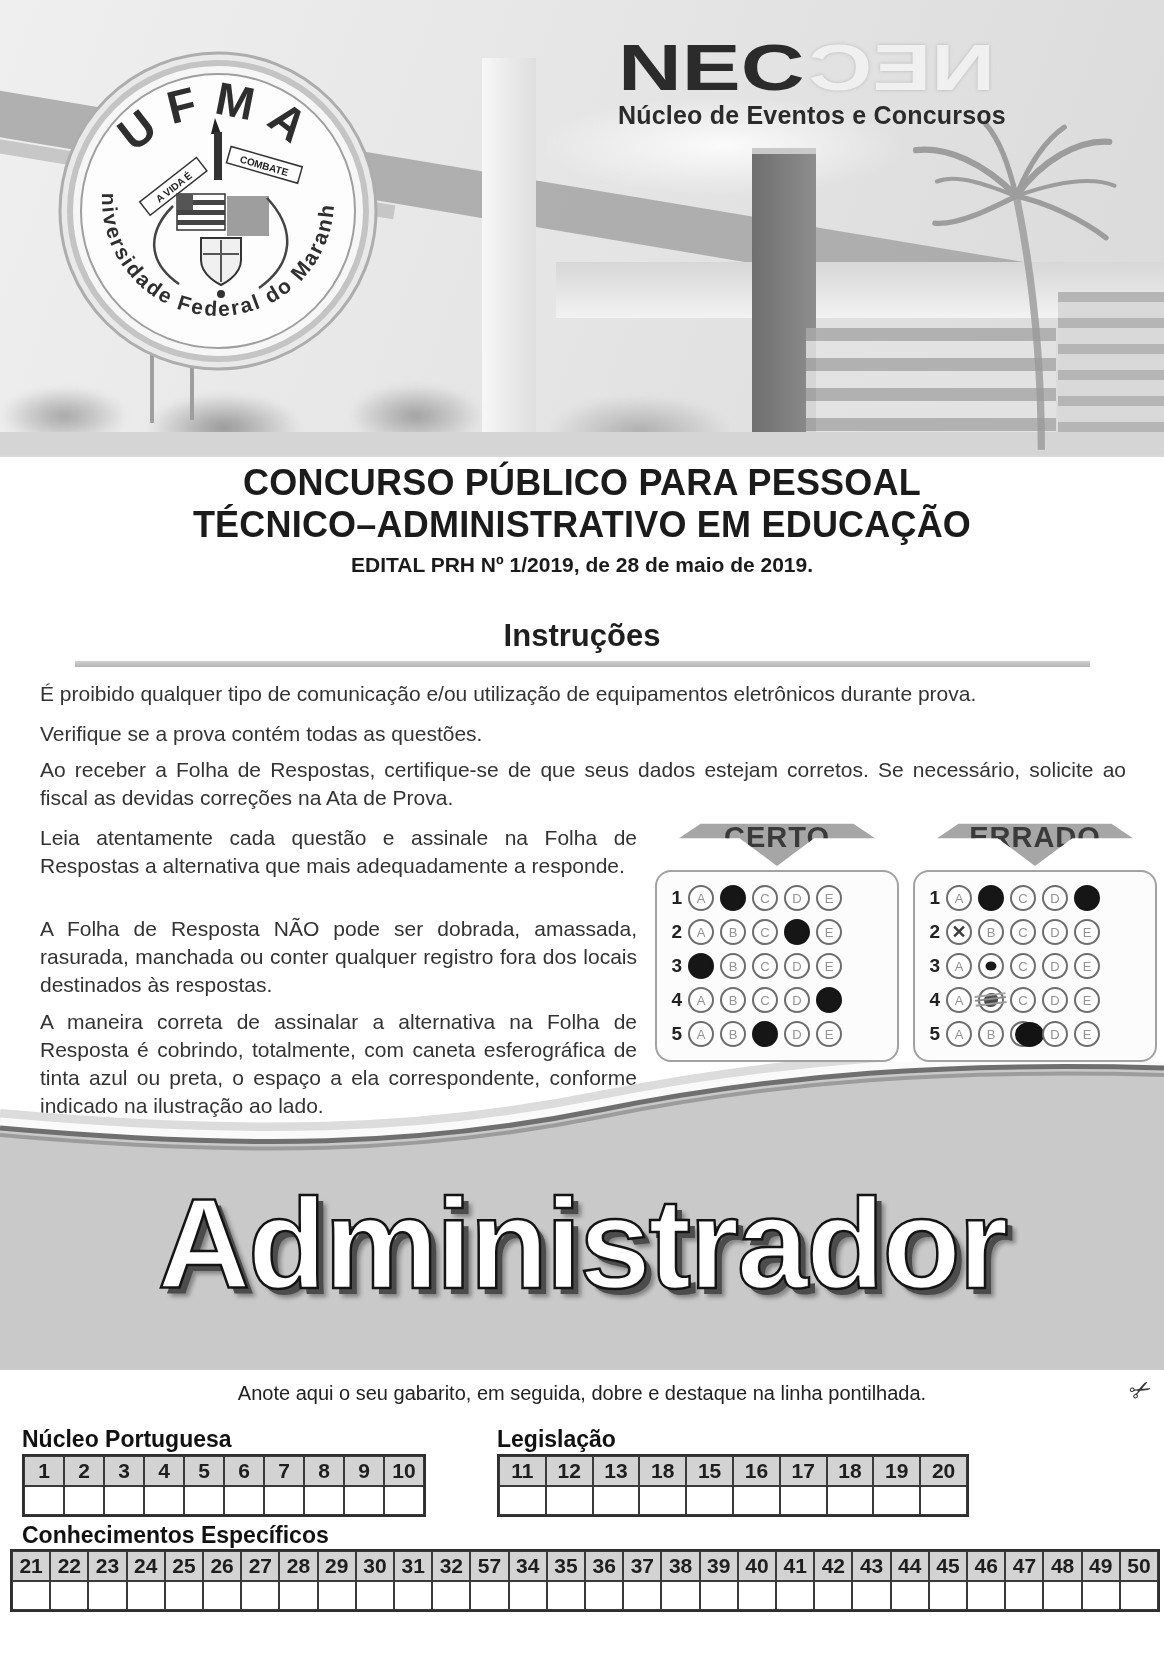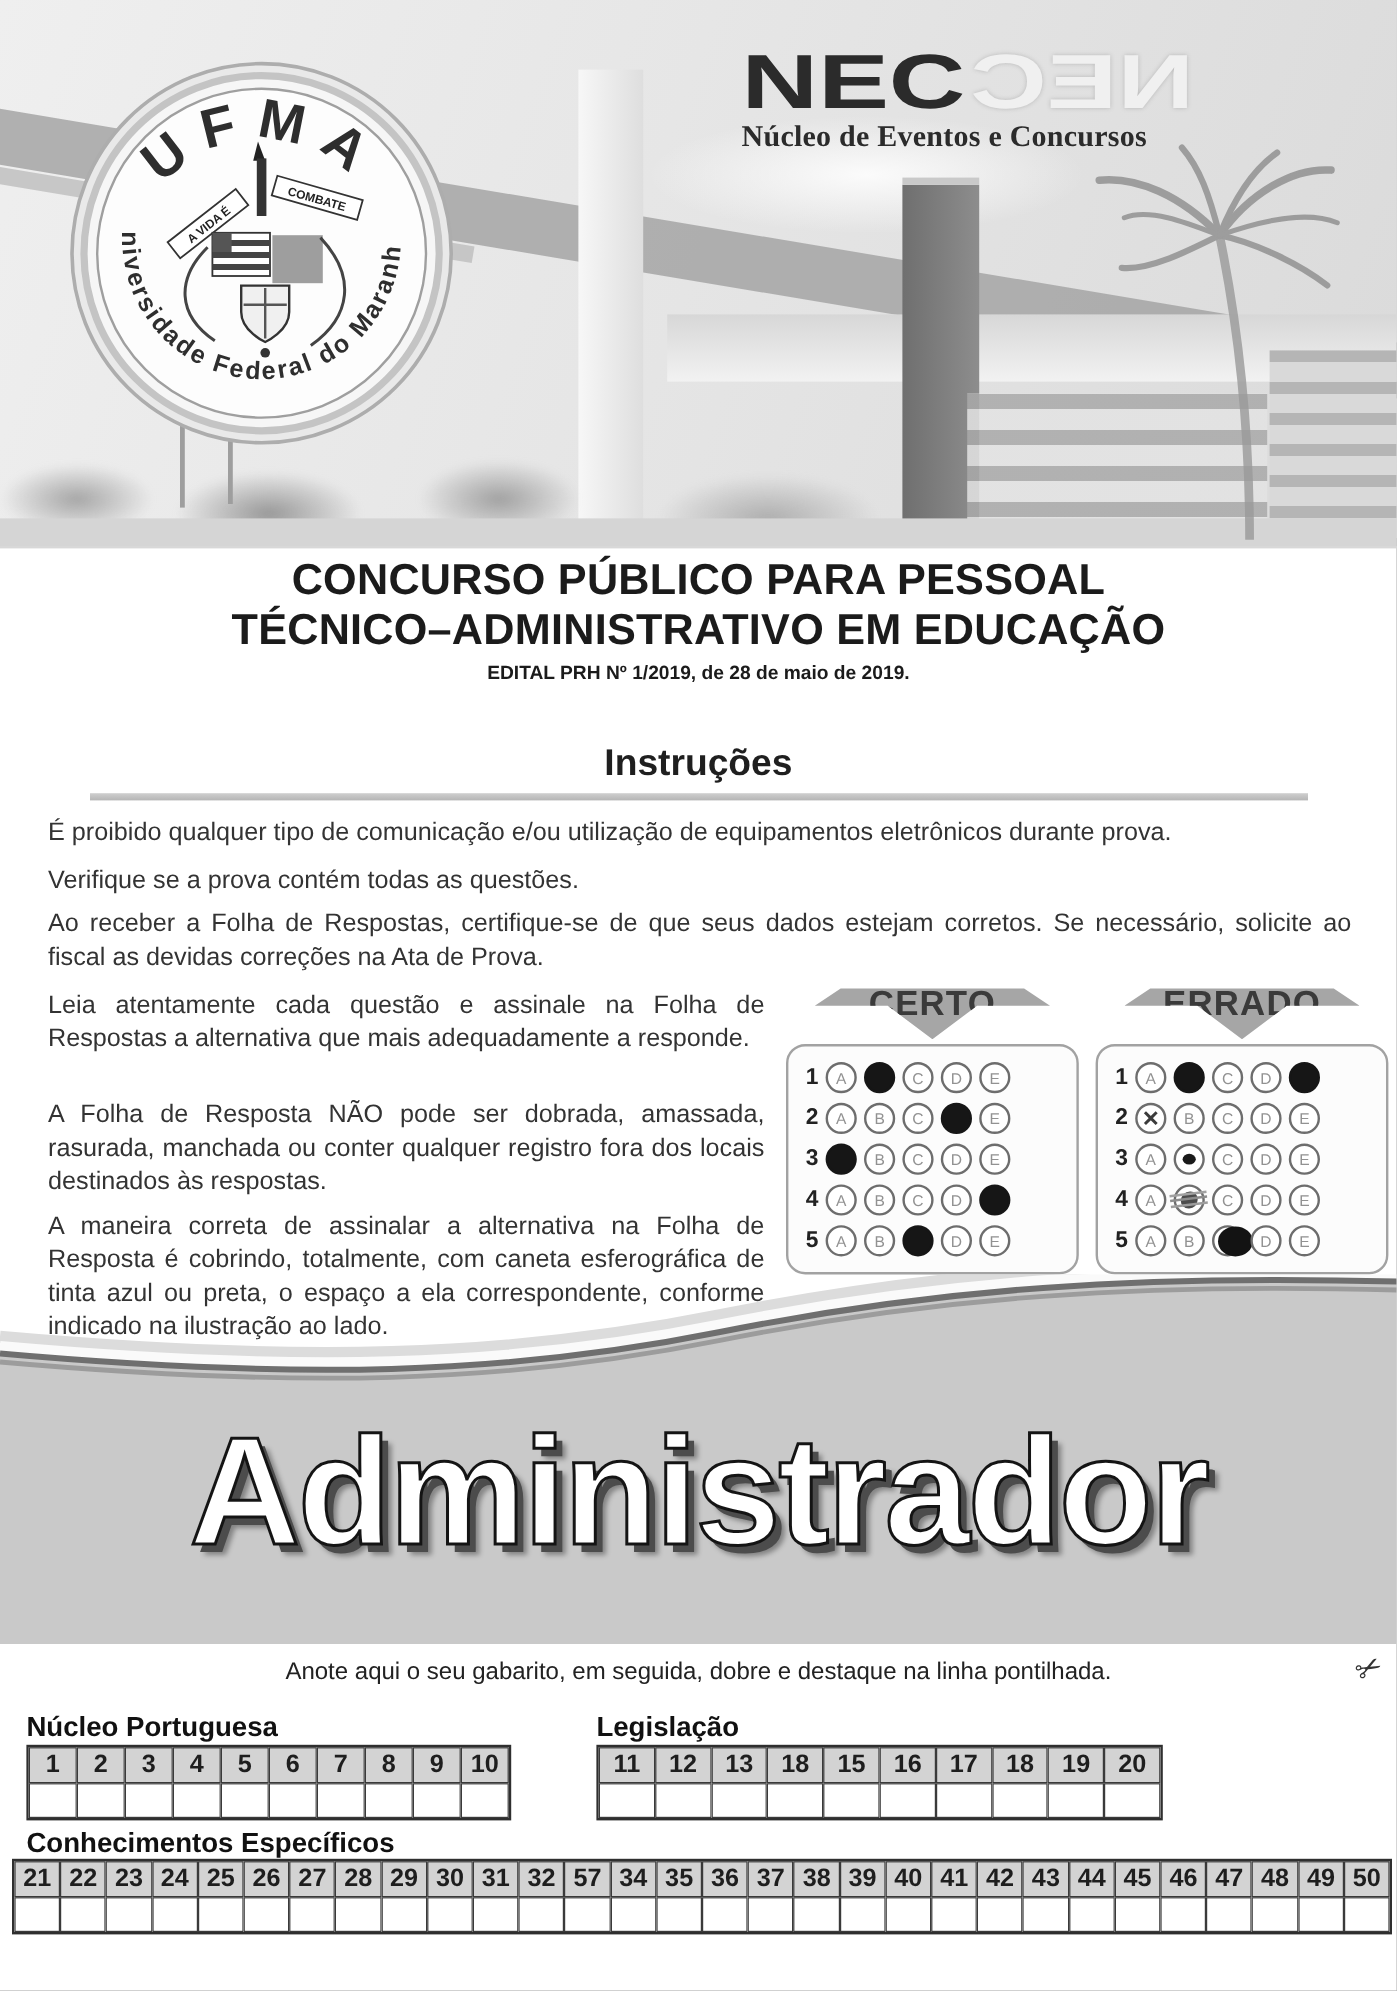--- a/index.html
+++ b/index.html
@@ -39,26 +39,26 @@
   
   .seal{position:absolute;left:55px;top:48px;width:326px;height:326px;}
 
   
   .nec{position:absolute;left:618px;top:38px;}
   .nec-scale{transform:scaleX(1.38);transform-origin:left top;display:inline-block;}
   .nec-row{display:flex;align-items:flex-start;line-height:.95;}
   .nec-main{font-size:64px;font-weight:700;color:#2b2b2b;letter-spacing:0;}
   .nec-mirror{font-size:64px;font-weight:700;color:#f0f0f0;display:inline-block;
         transform:scaleX(-1);margin-left:3px;text-shadow:0 0 3px rgba(130,130,130,.45);}
-  .nec-sub{font-size:25px;font-weight:700;color:#2b2b2b;margin-top:2px;letter-spacing:.2px;font-family:Liberation Serif, serif;}
+  .nec-sub{font-size:25px;font-weight:700;color:#2b2b2b;margin-top:2px;letter-spacing:.2px;}
 
   
   .title-block{position:absolute;left:0;top:462px;width:100%;text-align:center;color:#1b1b1b;}
   .title-line{font-size:36px;font-weight:700;line-height:1.18;letter-spacing:.2px;}
-  .edital{font-size:16px;font-weight:700;margin-top:6px;}
+  .edital{font-size:21px;font-weight:700;margin-top:6px;}
 
   .instr-heading{position:absolute;left:0;top:618px;width:100%;text-align:center;
         font-size:31px;font-weight:700;color:#1f1f1f;}
   .instr-rule{position:absolute;left:75px;top:661px;width:1015px;height:6px;
         background:linear-gradient(#cfcfcf,#b5b5b5);}
 
   
   .para{position:absolute;font-size:21px;color:#333;line-height:1.33;}
   .p-full{left:40px;width:1086px;}
   .p1{top:680px;} .p2{top:720px;} .p3{top:756px;text-align:justify;}

